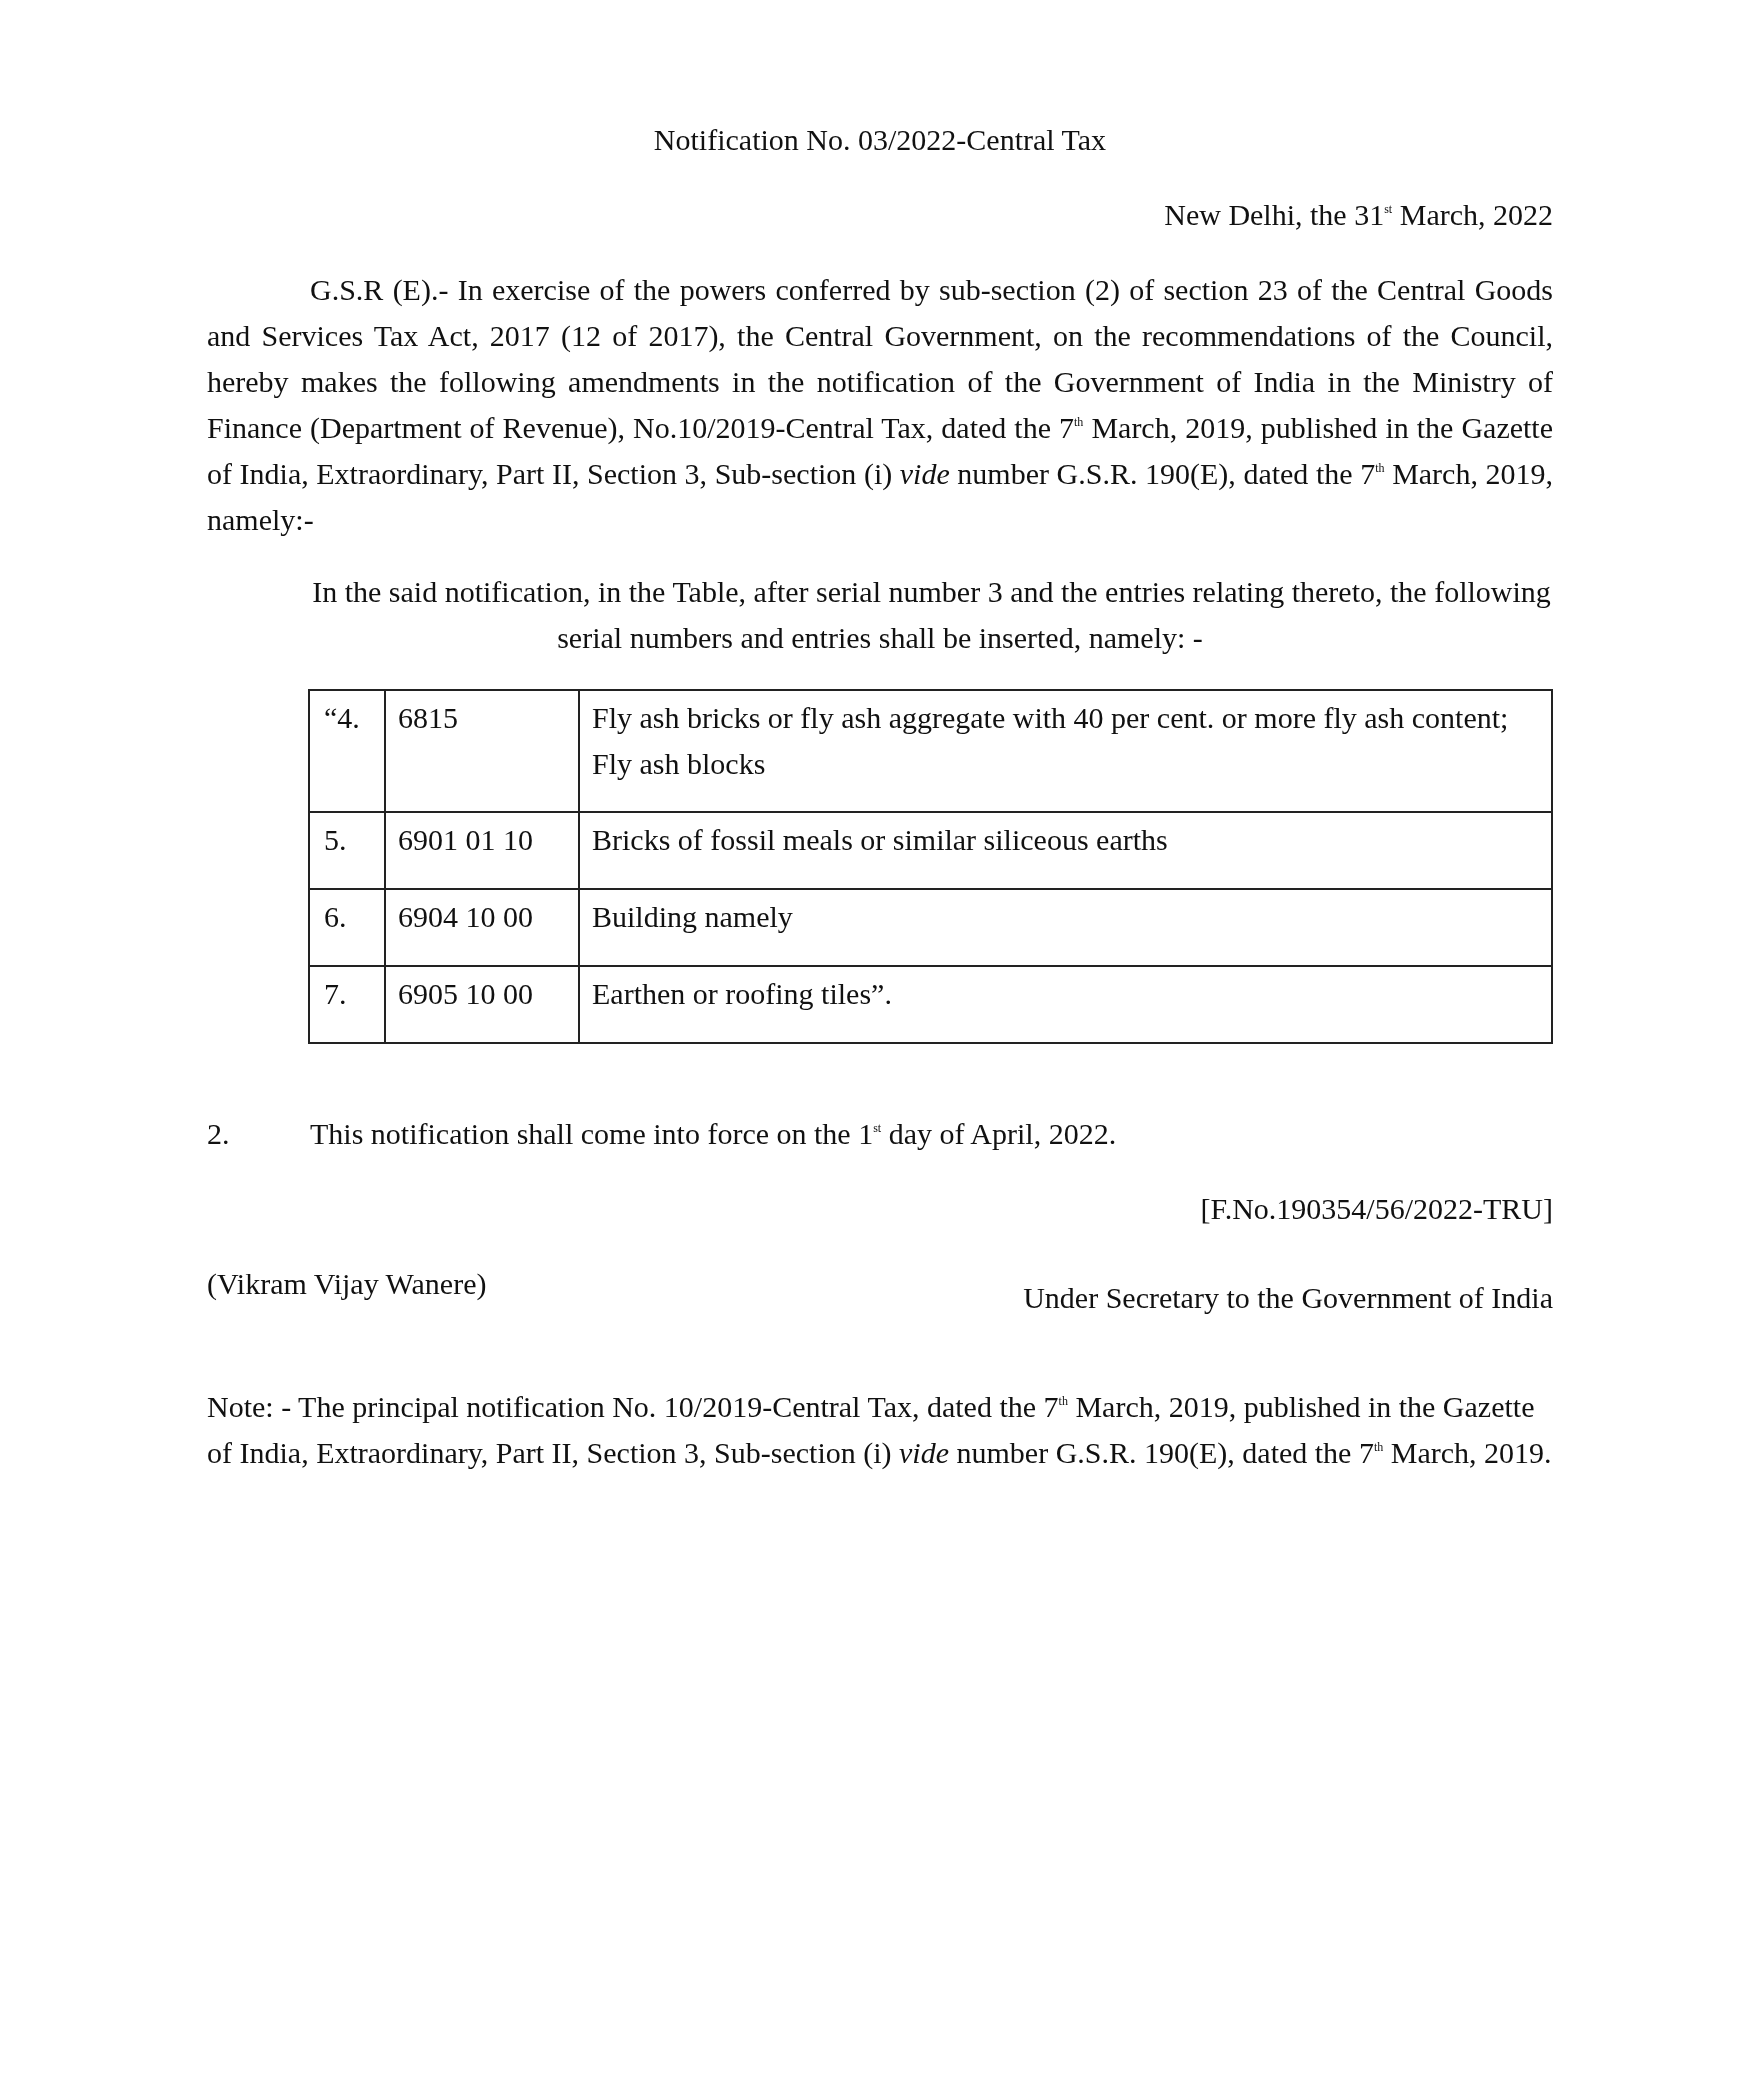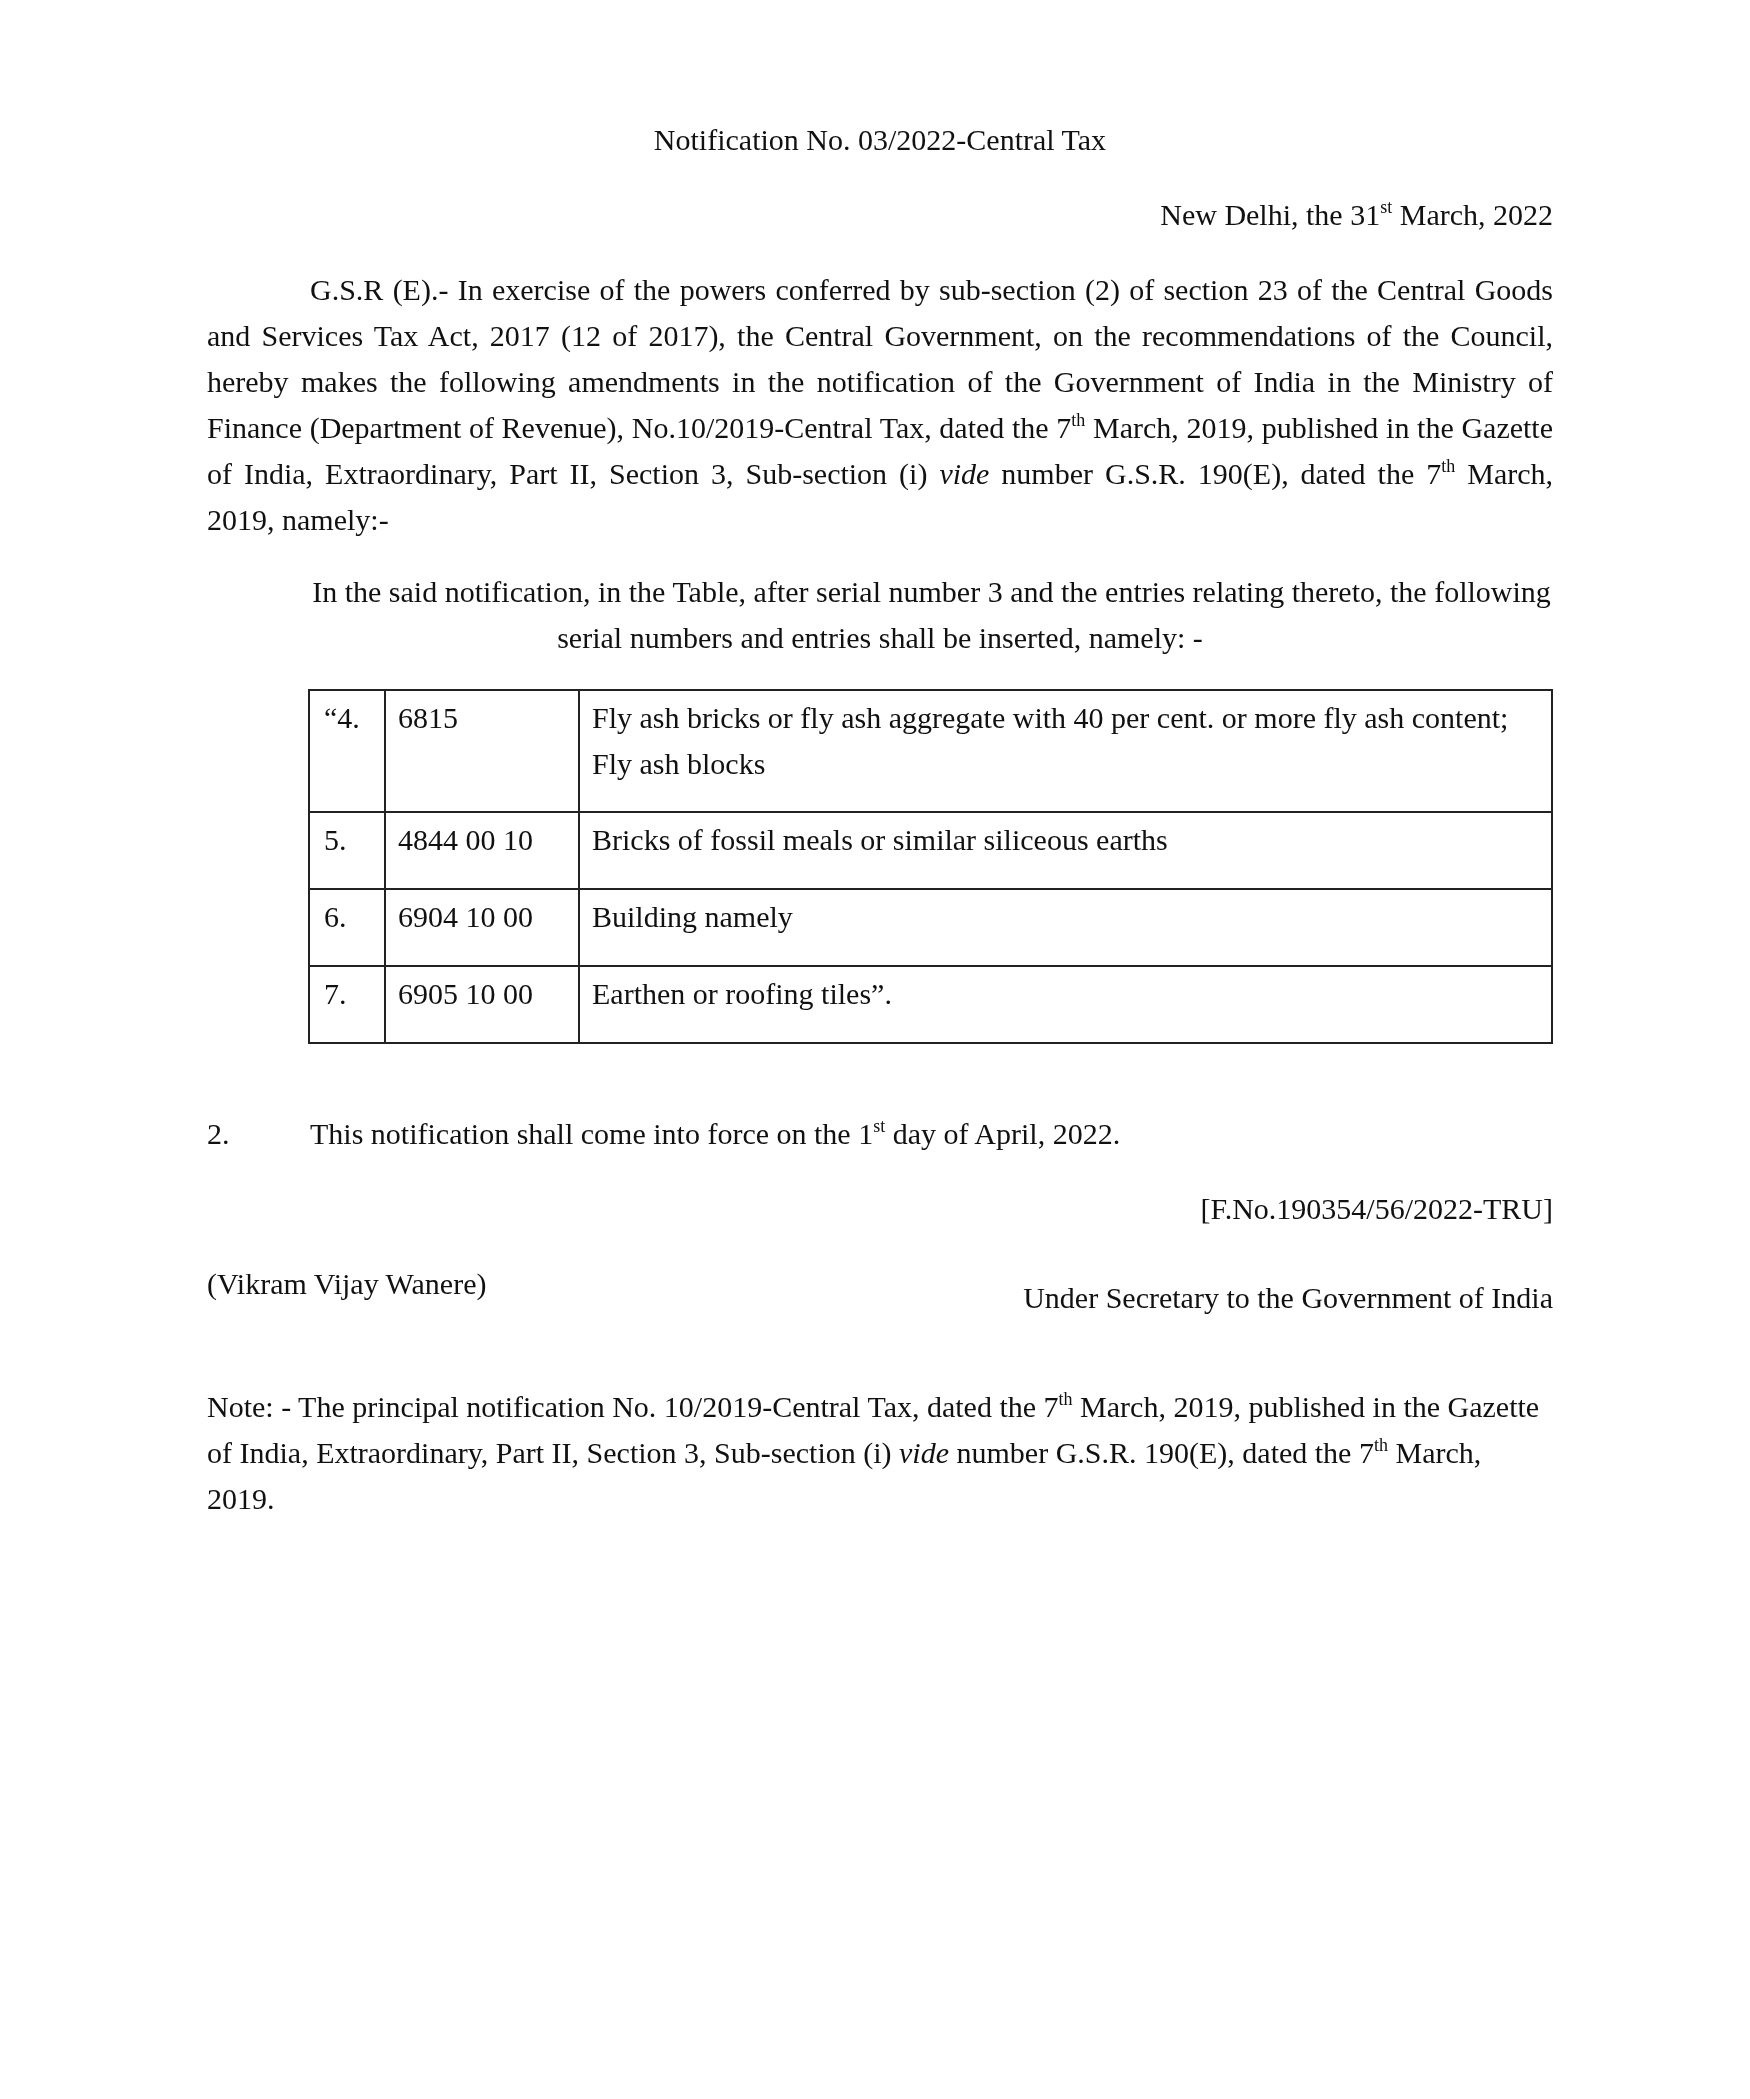--- a/index.html
+++ b/index.html
@@ -9,21 +9,21 @@
     color: #111111;
     font-size: 30px;
   }
   .page { position: absolute; left: 207px; top: 0; width: 1346px; }
   .title { position: absolute; top: 117px; left: 0; width: 1346px; text-align: center; line-height: 46px; }
   .place-date { position: absolute; top: 192px; left: 0; width: 1346px; text-align: right; line-height: 46px; }
   .para { position: absolute; left: 0; width: 1346px; line-height: 46px; text-align: justify; }
   .para1 { top: 267px; }
   .para2 { top: 569px; text-align: center; }
   .indent { display: inline-block; width: 103px; }
-  sup { font-size: 18px; line-height: 0; vertical-align: 12px; }
+  sup { font-size: 12px; line-height: 0; vertical-align: 12px; }
   i { font-style: italic; }
   table.entries {
     position: absolute; top: 689px; left: 101px; width: 1245px;
     border-collapse: collapse;
   }
   table.entries td {
     border: 2px solid #222222; vertical-align: top;
     padding: 4px 10px 0 12px; line-height: 46px; font-size: 30px;
   }
   table.entries td.sno { width: 50px; padding-left: 14px; }
@@ -52,21 +52,21 @@
 
   <table class="entries">
     <tbody>
         <tr class="r1">
       <td class="sno">“4.</td>
       <td class="code">6815</td>
       <td>Fly ash bricks or fly ash aggregate with 40 per cent. or more fly ash content; Fly ash blocks</td>
     </tr>
     <tr class="rx">
       <td class="sno">5.</td>
-      <td class="code">4844 00 10</td>
+      <td class="code">6901 01 10</td>
       <td>Bricks of fossil meals or similar siliceous earths</td>
     </tr>
     <tr class="rx">
       <td class="sno">6.</td>
       <td class="code">6904 10 00</td>
       <td>Building namely</td>
     </tr>
     <tr class="rx">
       <td class="sno">7.</td>
       <td class="code">6905 10 00</td>

